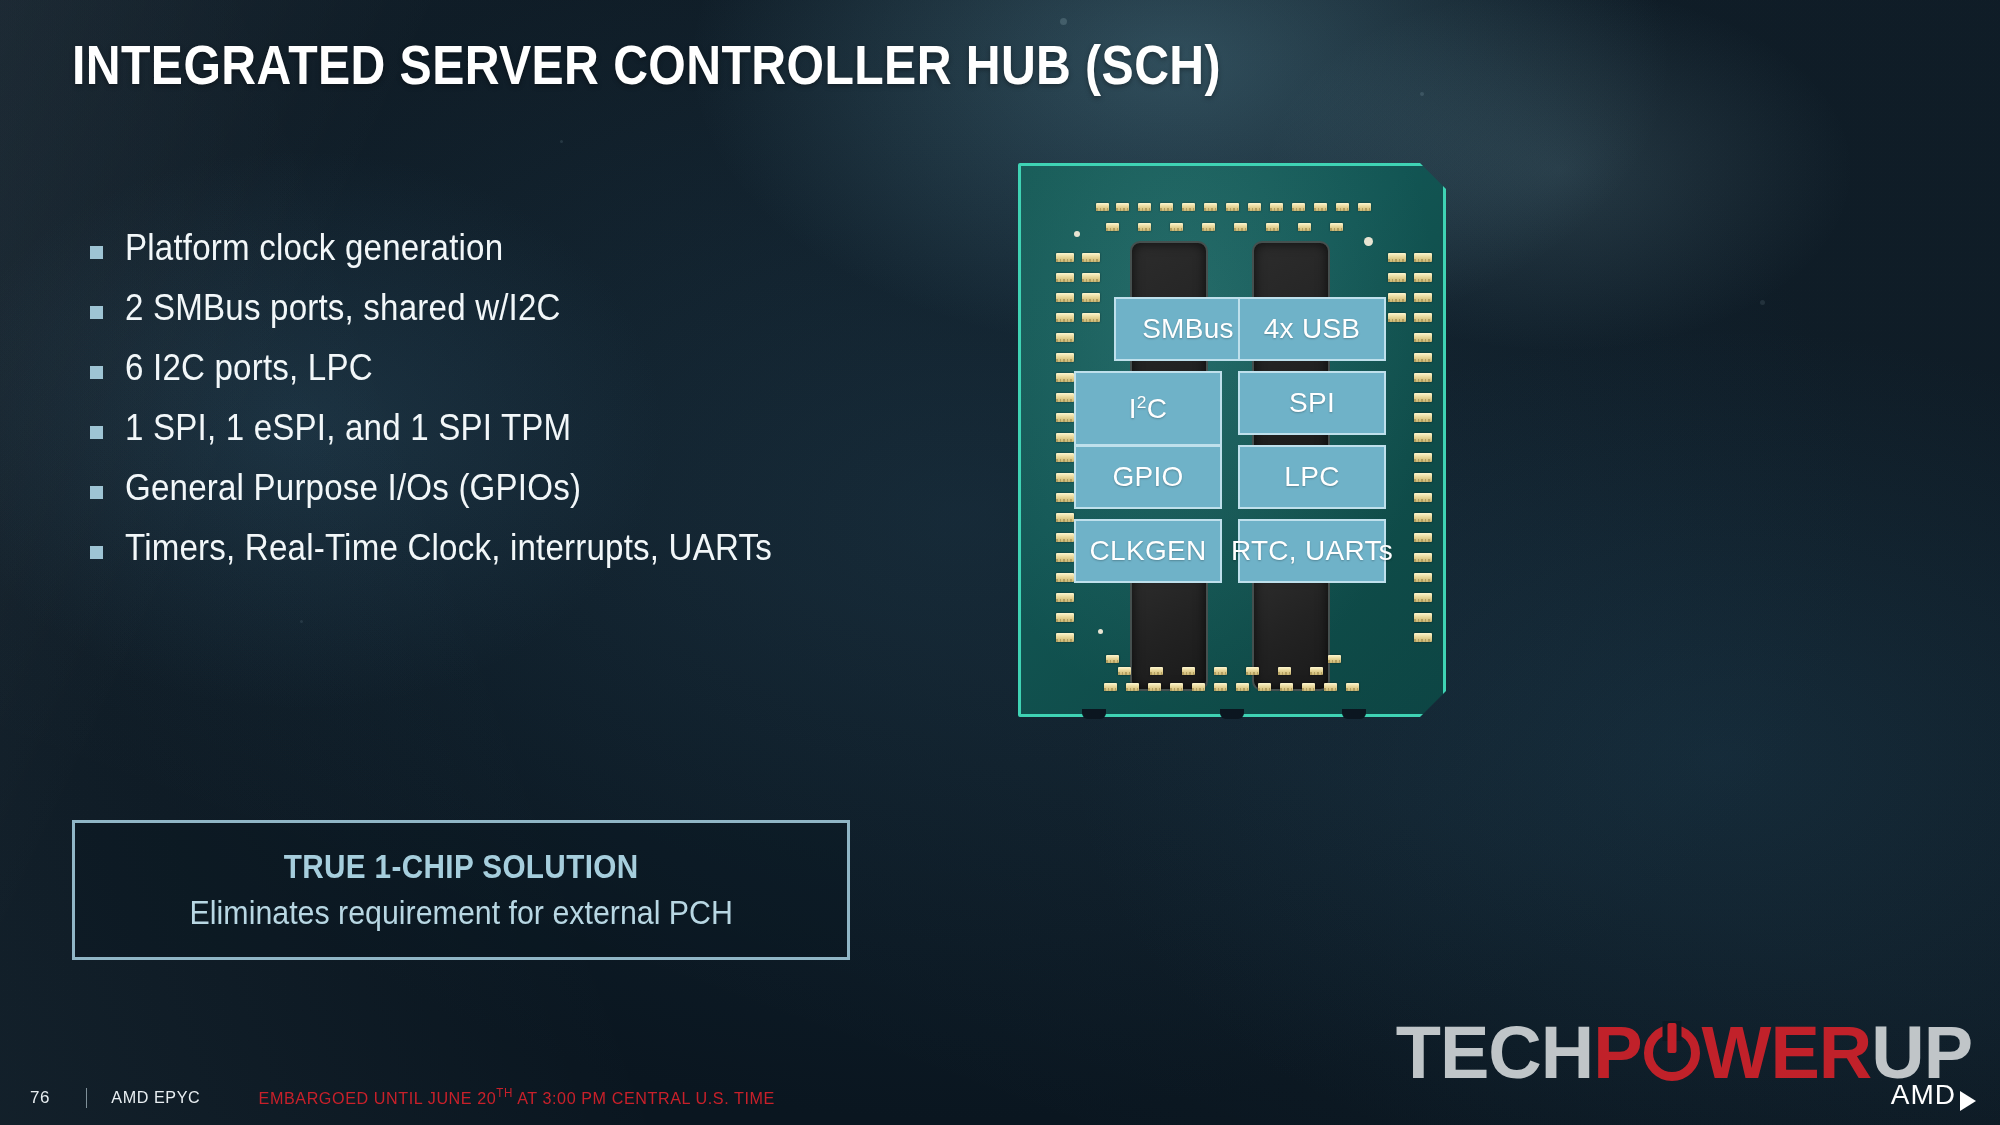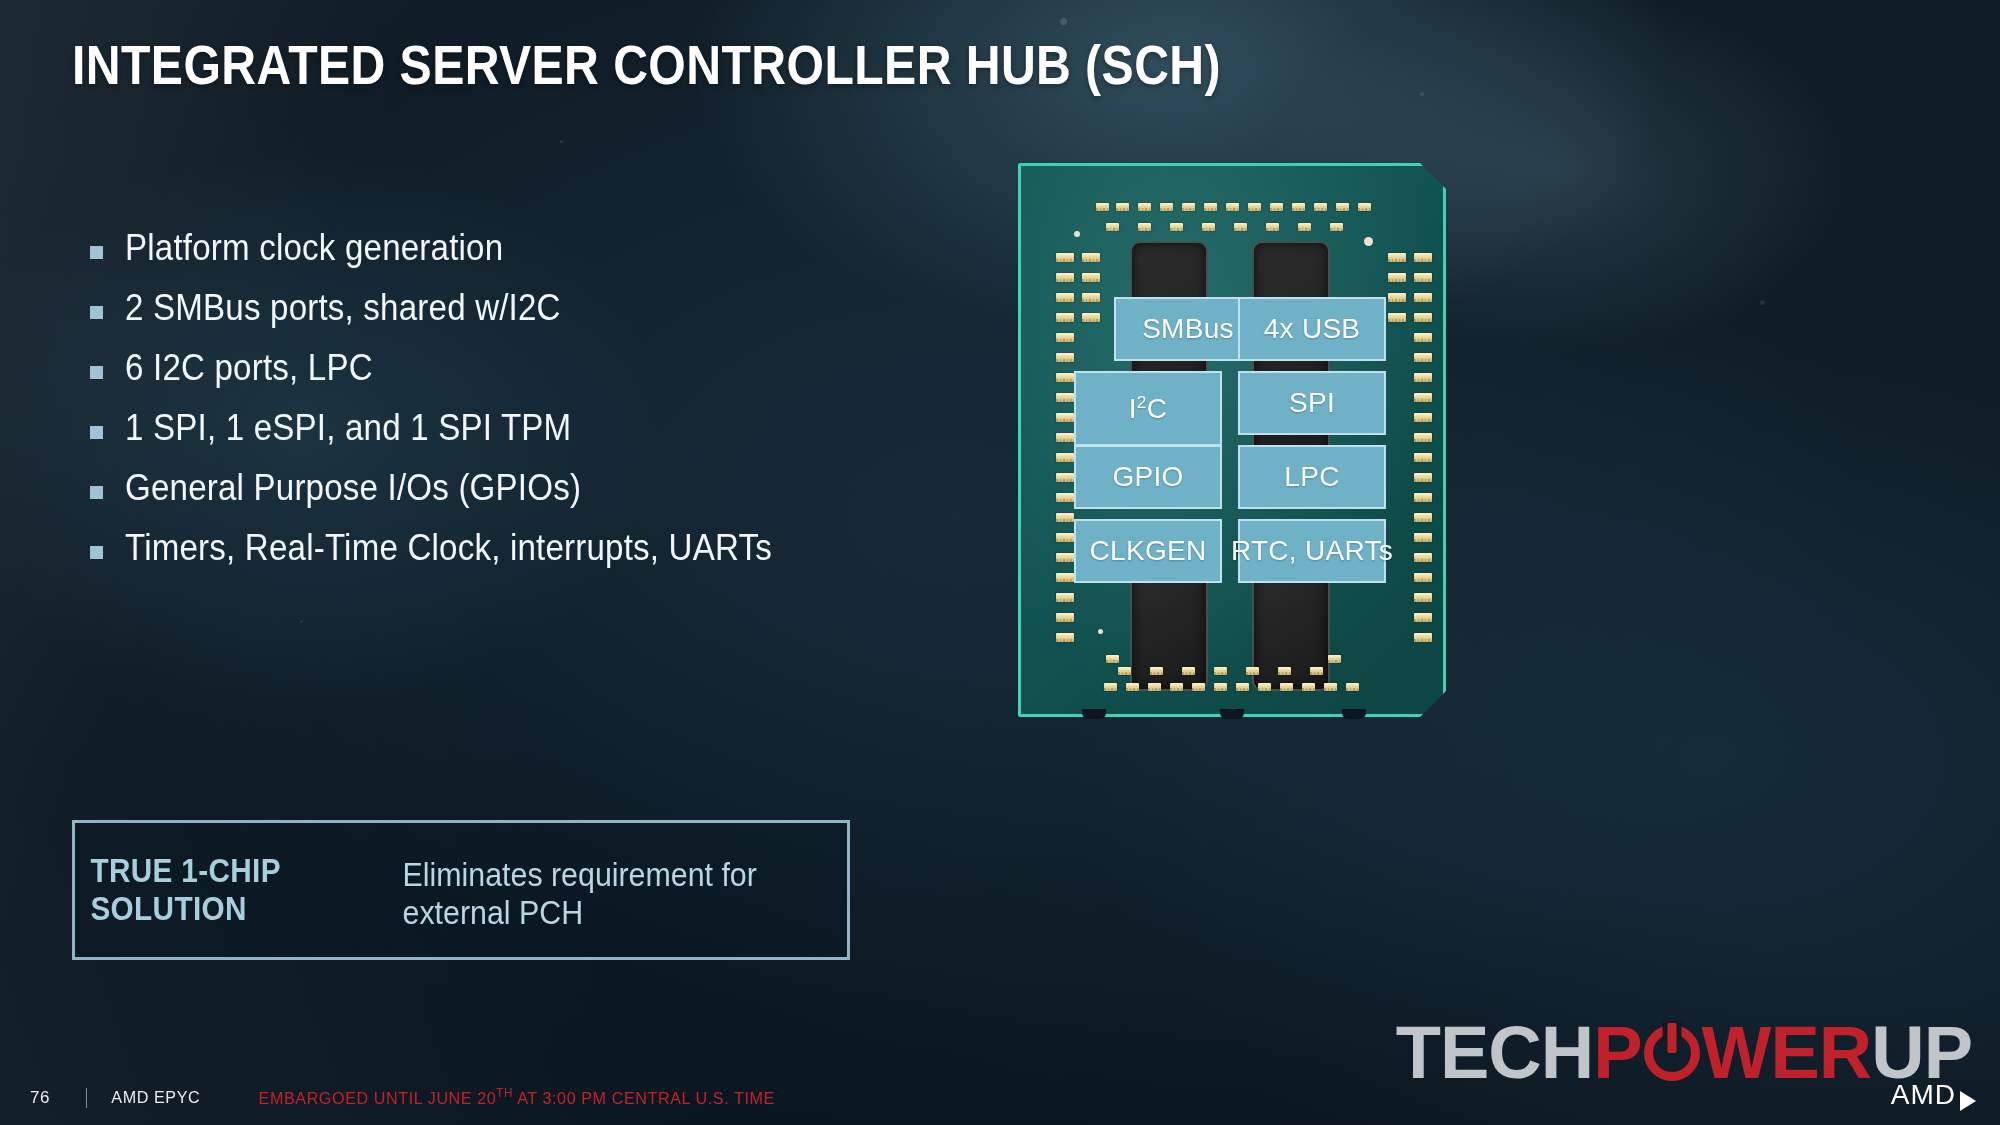--- a/index.html
+++ b/index.html
@@ -69,22 +69,22 @@
     white-space: nowrap;
     letter-spacing: 0.2px;
   }
 
   
   #callout {
     position: absolute; left: 72px; top: 820px;
     width: 778px; height: 140px;
     border: 3px solid #90b6c6;
     background: rgba(10,22,32,0.35);
-    display: flex; flex-direction: row;
-    align-items: center; 
+    display: flex; flex-direction: column;
+    align-items: center; justify-content: center;
   }
   #callout-title {
     font-size: 33px; font-weight: 700;
     color: #a6cedd;
     letter-spacing: 0.4px;
     transform: scaleX(0.9);
   }
   #callout-sub {
     font-size: 33px; font-weight: 400;
     color: #b8d7e3;

